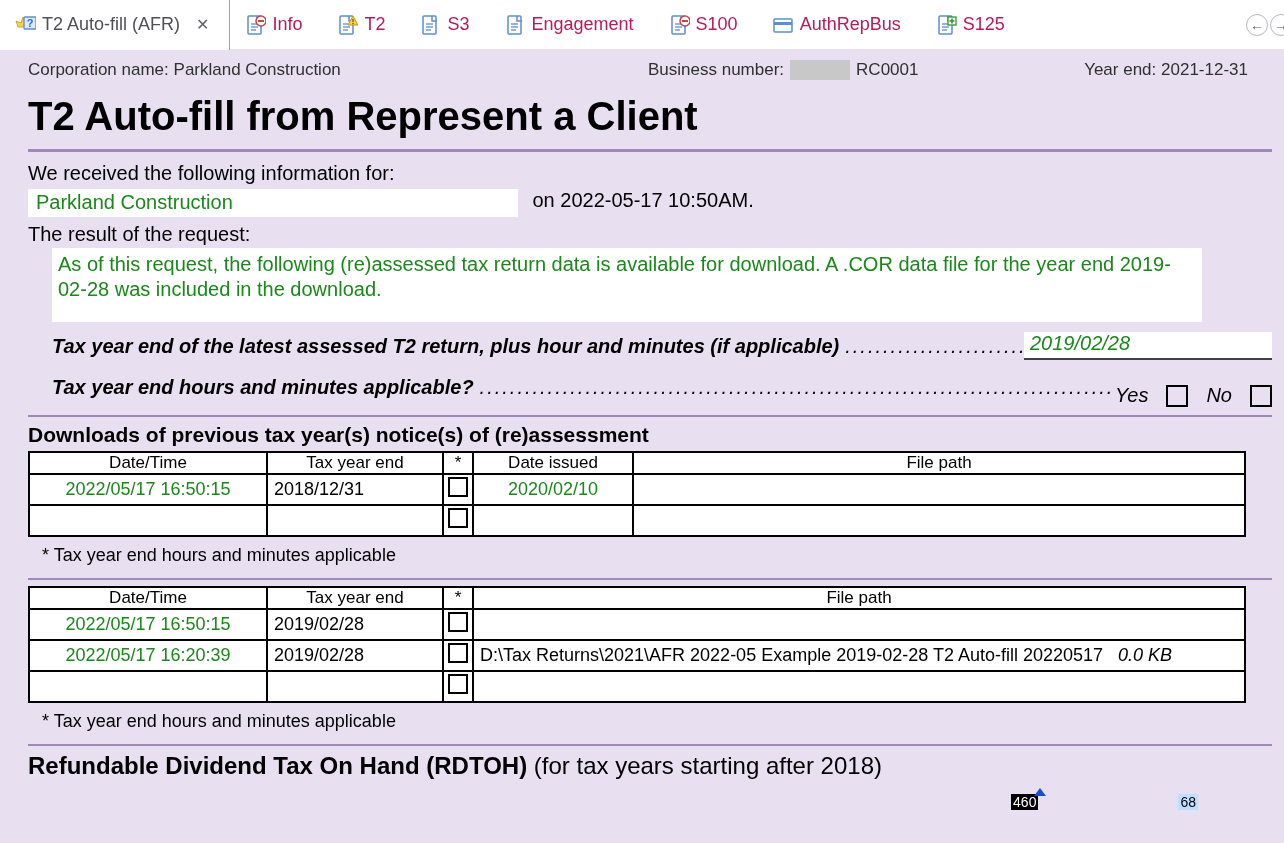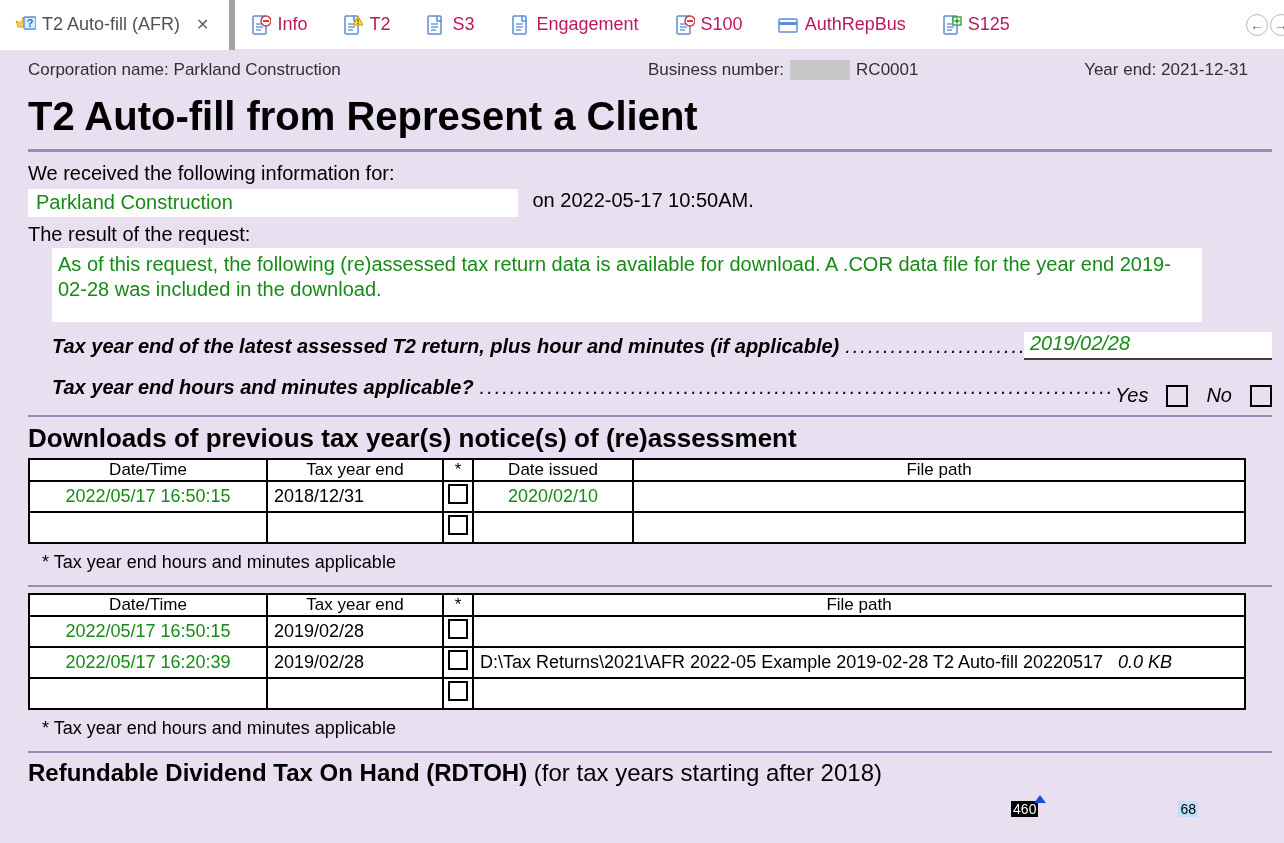--- a/index.html
+++ b/index.html
@@ -12,21 +12,21 @@
     gap: 0;
   }
   .tab {
     display: flex; align-items: center; gap: 6px;
     padding: 0 20px 0 14px; height: 50px;
     color: #be185d; font-size: 18px; cursor: pointer;
     position: relative;
   }
   .tab.active {
     background: #ffffff;
-    border-right: 6px solid #a3a3a3;
+    border-right: 1px solid #a3a3a3;
     color: #505058;
   }
   .tab .close { font-size: 16px; margin-left: 10px; color:#606068; }
   .tabstrip .spacer { flex: 1; }
   .nav-arrows { display:flex; gap:2px; padding-right:2px;}
   .nav-arrow {
     width: 22px; height: 22px; border: 1px solid #b8b8c0; border-radius: 50%;
     display:flex; align-items:center; justify-content:center; font-size:14px; color:#606068;
   }
 
@@ -70,21 +70,21 @@
   .field-row { font-size:20px; font-weight:bold; padding-left:24px; margin:8px 0 4px 0; display:flex; align-items:center;font-style:italic; }
   .dots { flex:1; overflow:hidden; white-space:nowrap; letter-spacing:2px; color:#000; font-weight:normal; padding:0 6px;}
   .value-box {
     background:#fff; border-bottom:2px solid #404040; width:248px; height:28px;
     color:#178a17; font-size:20px; font-weight:normal; padding:0 6px; display:inline-block;
   }
   .yn { display:flex; gap:18px; align-items:center; font-size:20px; font-weight:normal;margin-top:16px; }
   .chk { width:22px; height:22px; border:2px solid #000; display:inline-block; }
 
   h2.section {
-    font-size:26px; font-weight:bold; margin:6px 0 4px 0;
+    font-size:21px; font-weight:bold; margin:6px 0 4px 0;
   }
 
   table.grid {
     border-collapse: collapse; width: 1218px; background:#fff; font-size:18px;
   }
   table.grid th, table.grid td {
     border:2px solid #000; padding:0 6px; height:24px; text-align:left;
     vertical-align: middle;
   }
   table.grid th { font-weight:normal; font-size:17px; text-align:center; height:22px; }

